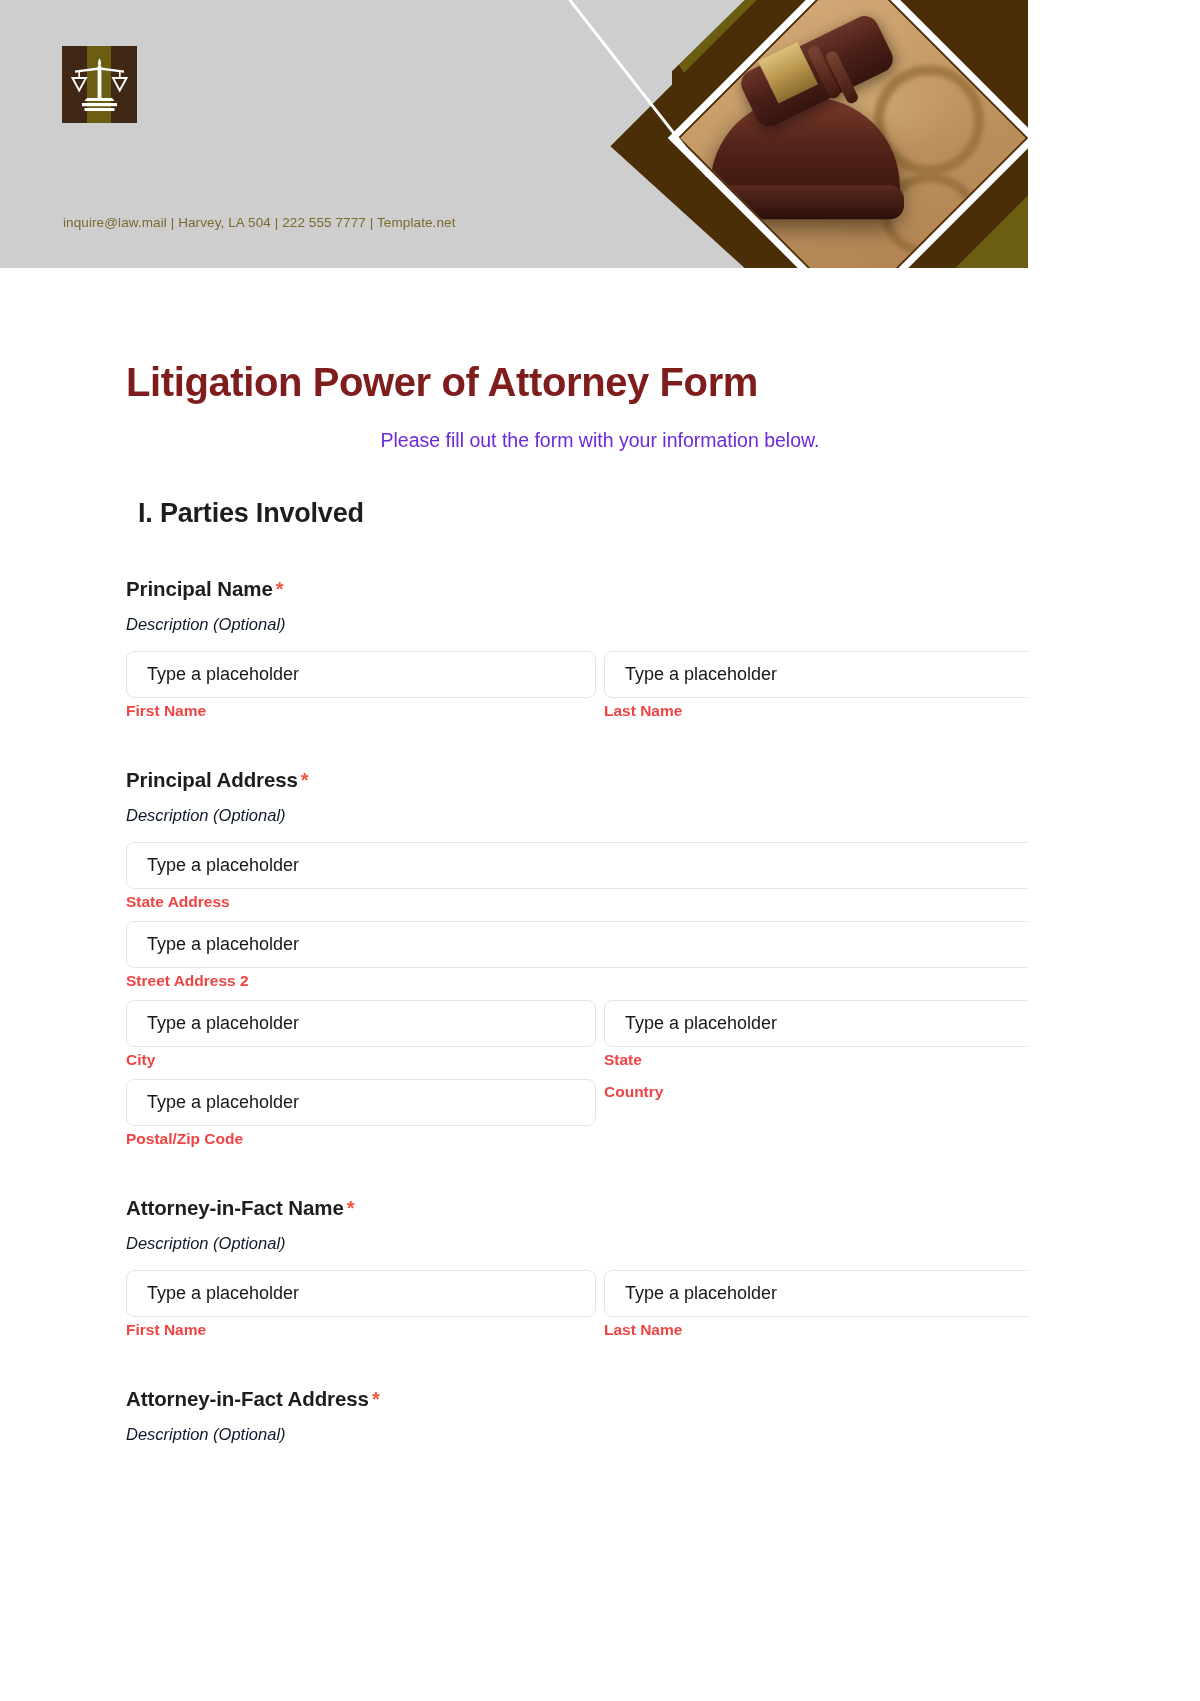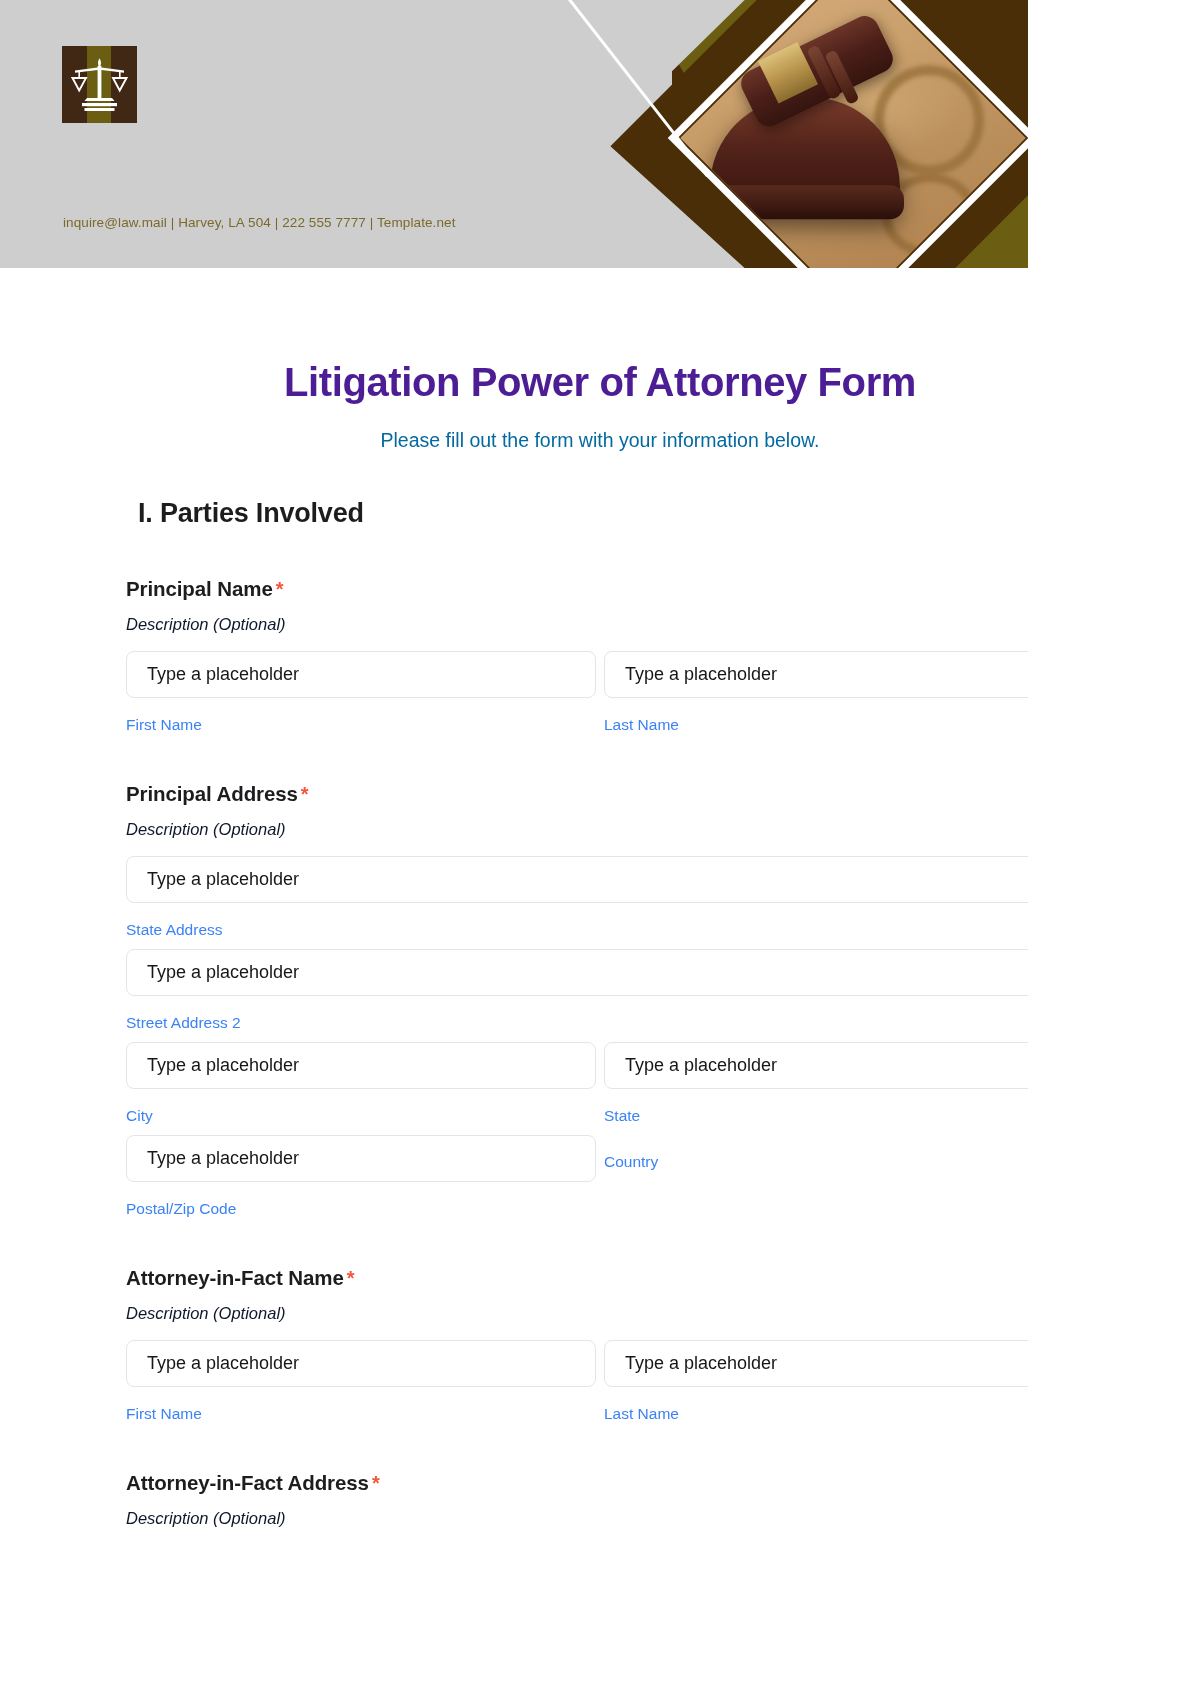--- a/index.html
+++ b/index.html
@@ -241,32 +241,31 @@
   }
 
   
   .form-wrap {
     width: 1200px;
     padding: 0 126px;
   }
 
   .form-title {
     margin-top: 92px;
-    text-align: center;
     font-size: 40px;
     font-weight: 700;
-    color: #4c1d95;
+    color: #7f1d1d;
     letter-spacing: -.4px;
   }
 
   .form-subtitle {
     margin-top: 24px;
     text-align: center;
     font-size: 19.5px;
-    color: #0369a1;
+    color: #6d28d9;
     font-weight: 400;
   }
 
   .section-heading {
     margin-top: 46px;
     font-size: 27px;
     font-weight: 700;
     color: #1d1d20;
     letter-spacing: -.2px;
     margin-left: 12px;
@@ -314,24 +313,24 @@
     font-family: "Liberation Sans", sans-serif;
     font-size: 18px;
     color: #17171a;
     outline: none;
   }
   .inp::placeholder { color: #17171a; opacity: 1; }
   .inp.select-style { color: #c3c6ce; }
   .inp.select-style::placeholder { color: #c3c6ce; opacity: 1; }
 
   .sub-label {
-    margin-top: 18px;
+    margin-top: 4px;
     font-size: 15.5px;
-    color: #3b82f6;
-    font-weight: 400;
+    color: #ef4444;
+    font-weight: 700;
   }
 </style>
 </head>
 <body>
 
 <div class="page">
 
   <div class="header">
 
     <div class="hdr-brown-block"></div>

